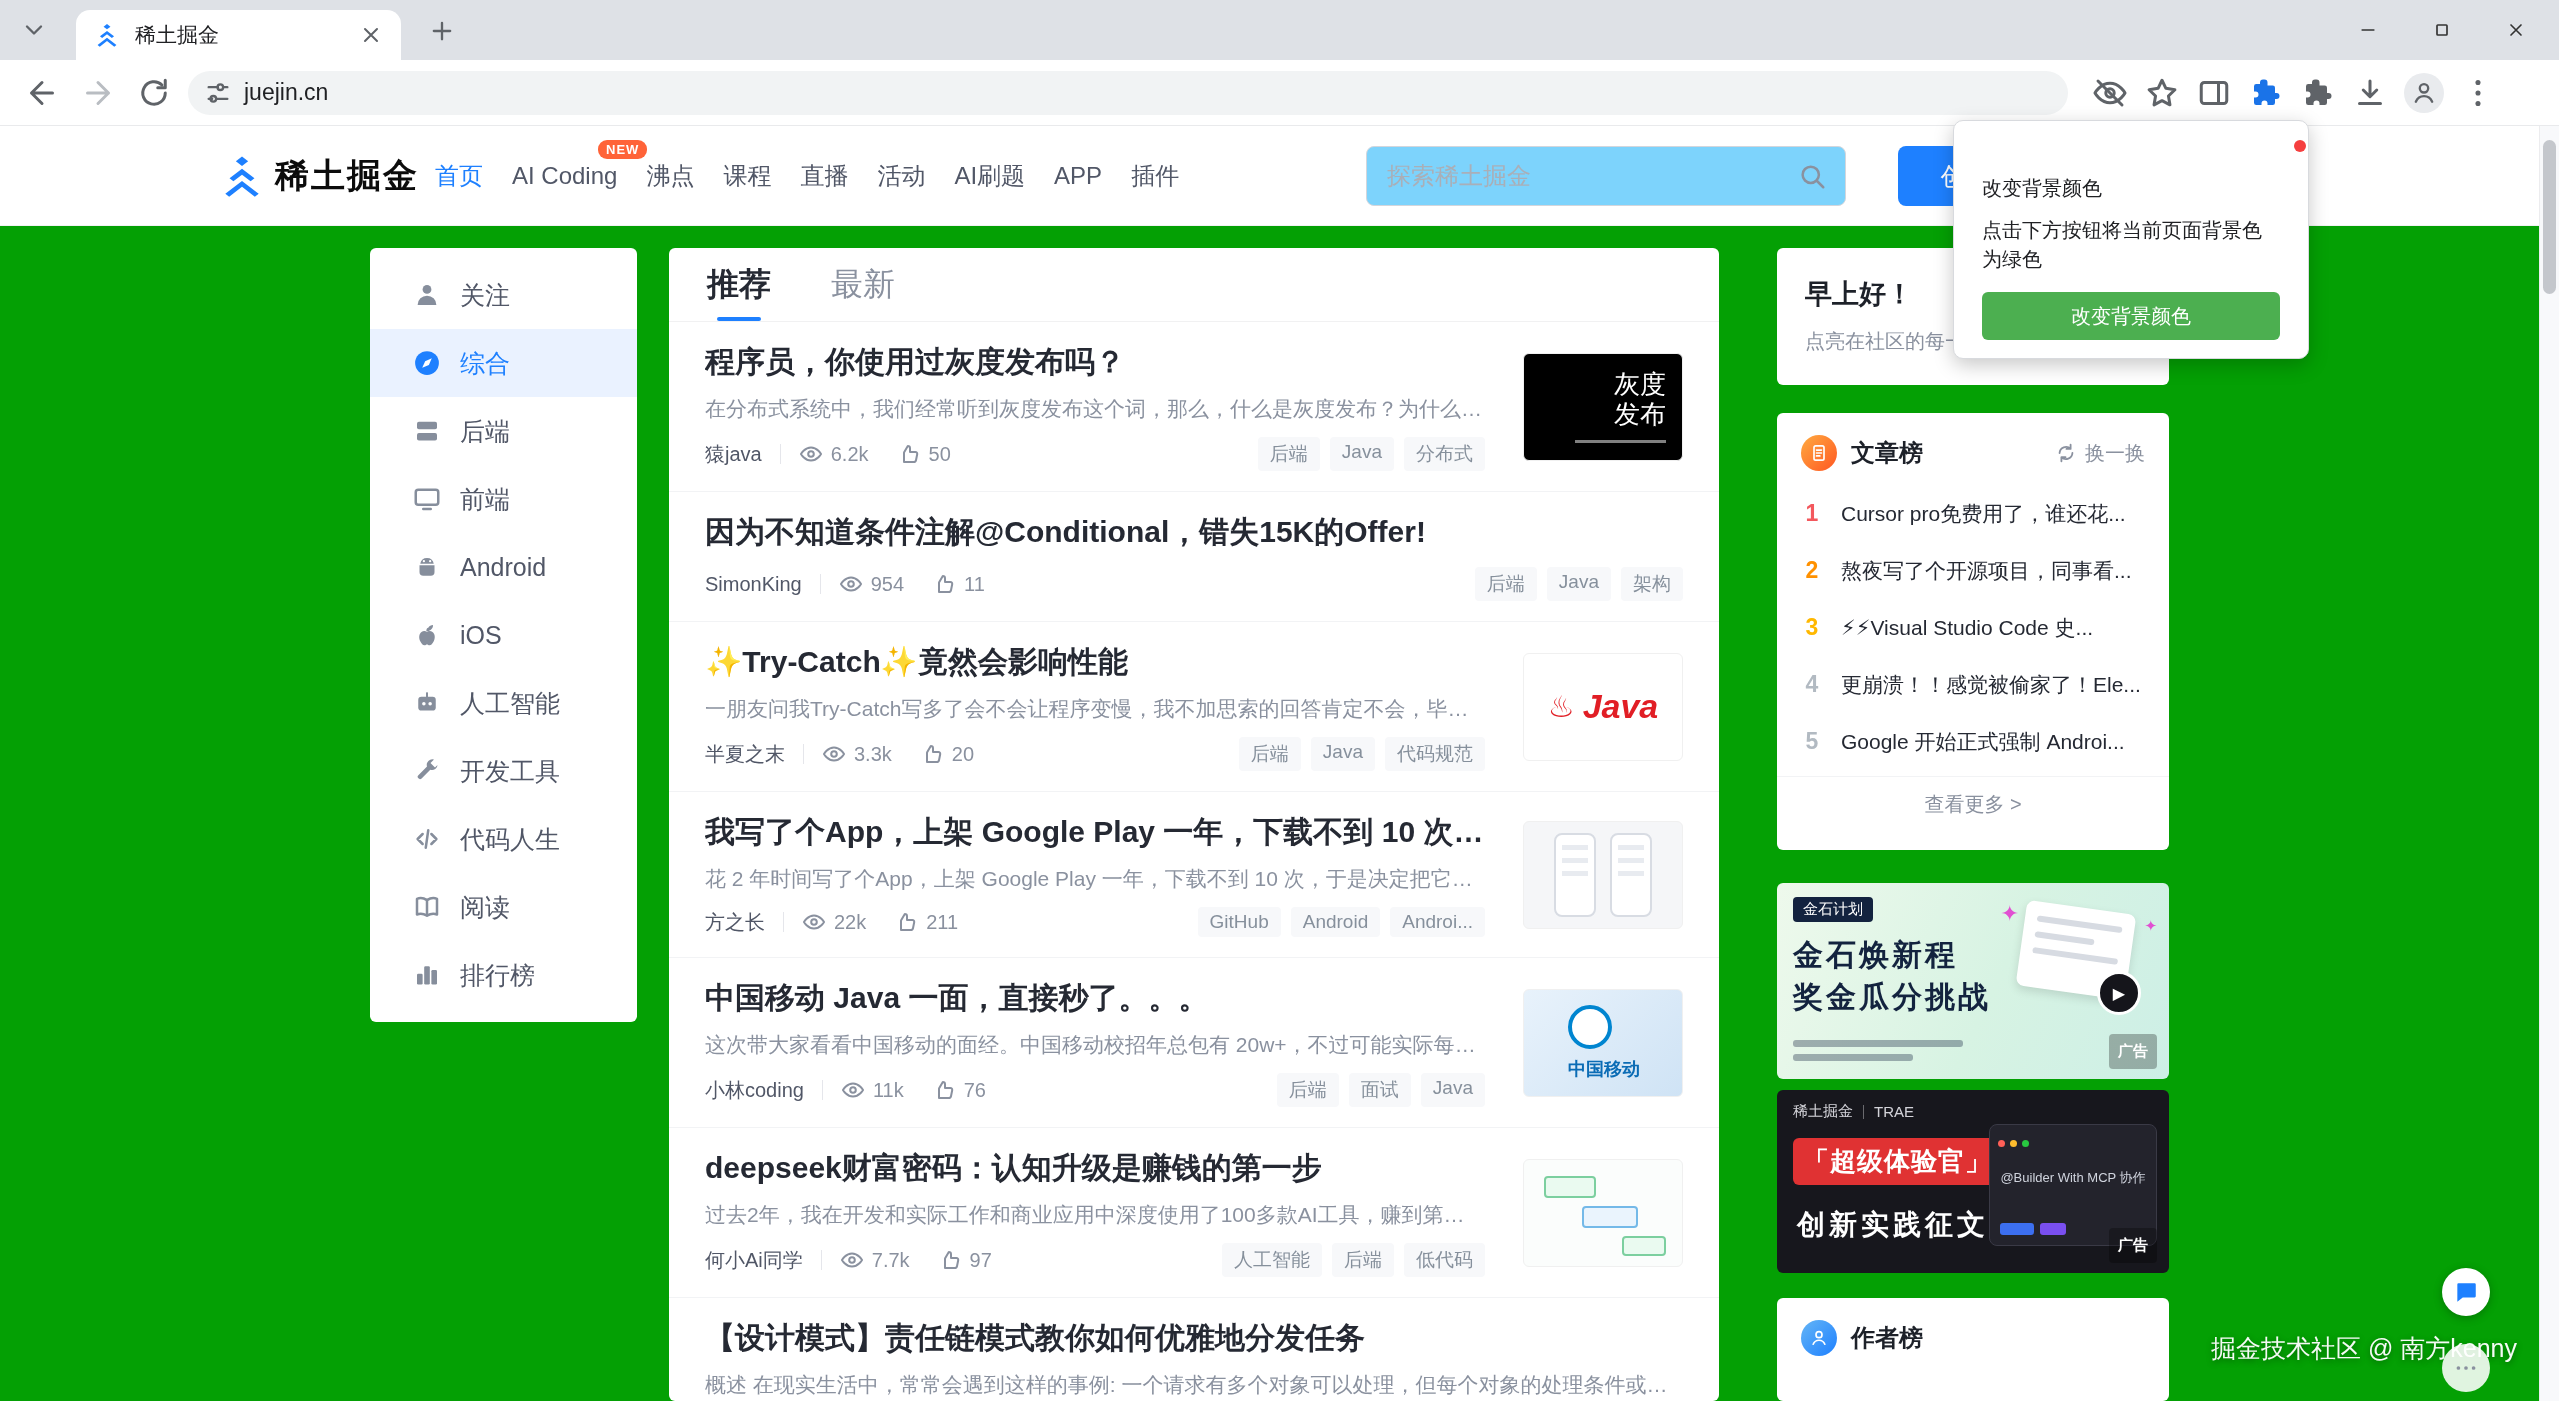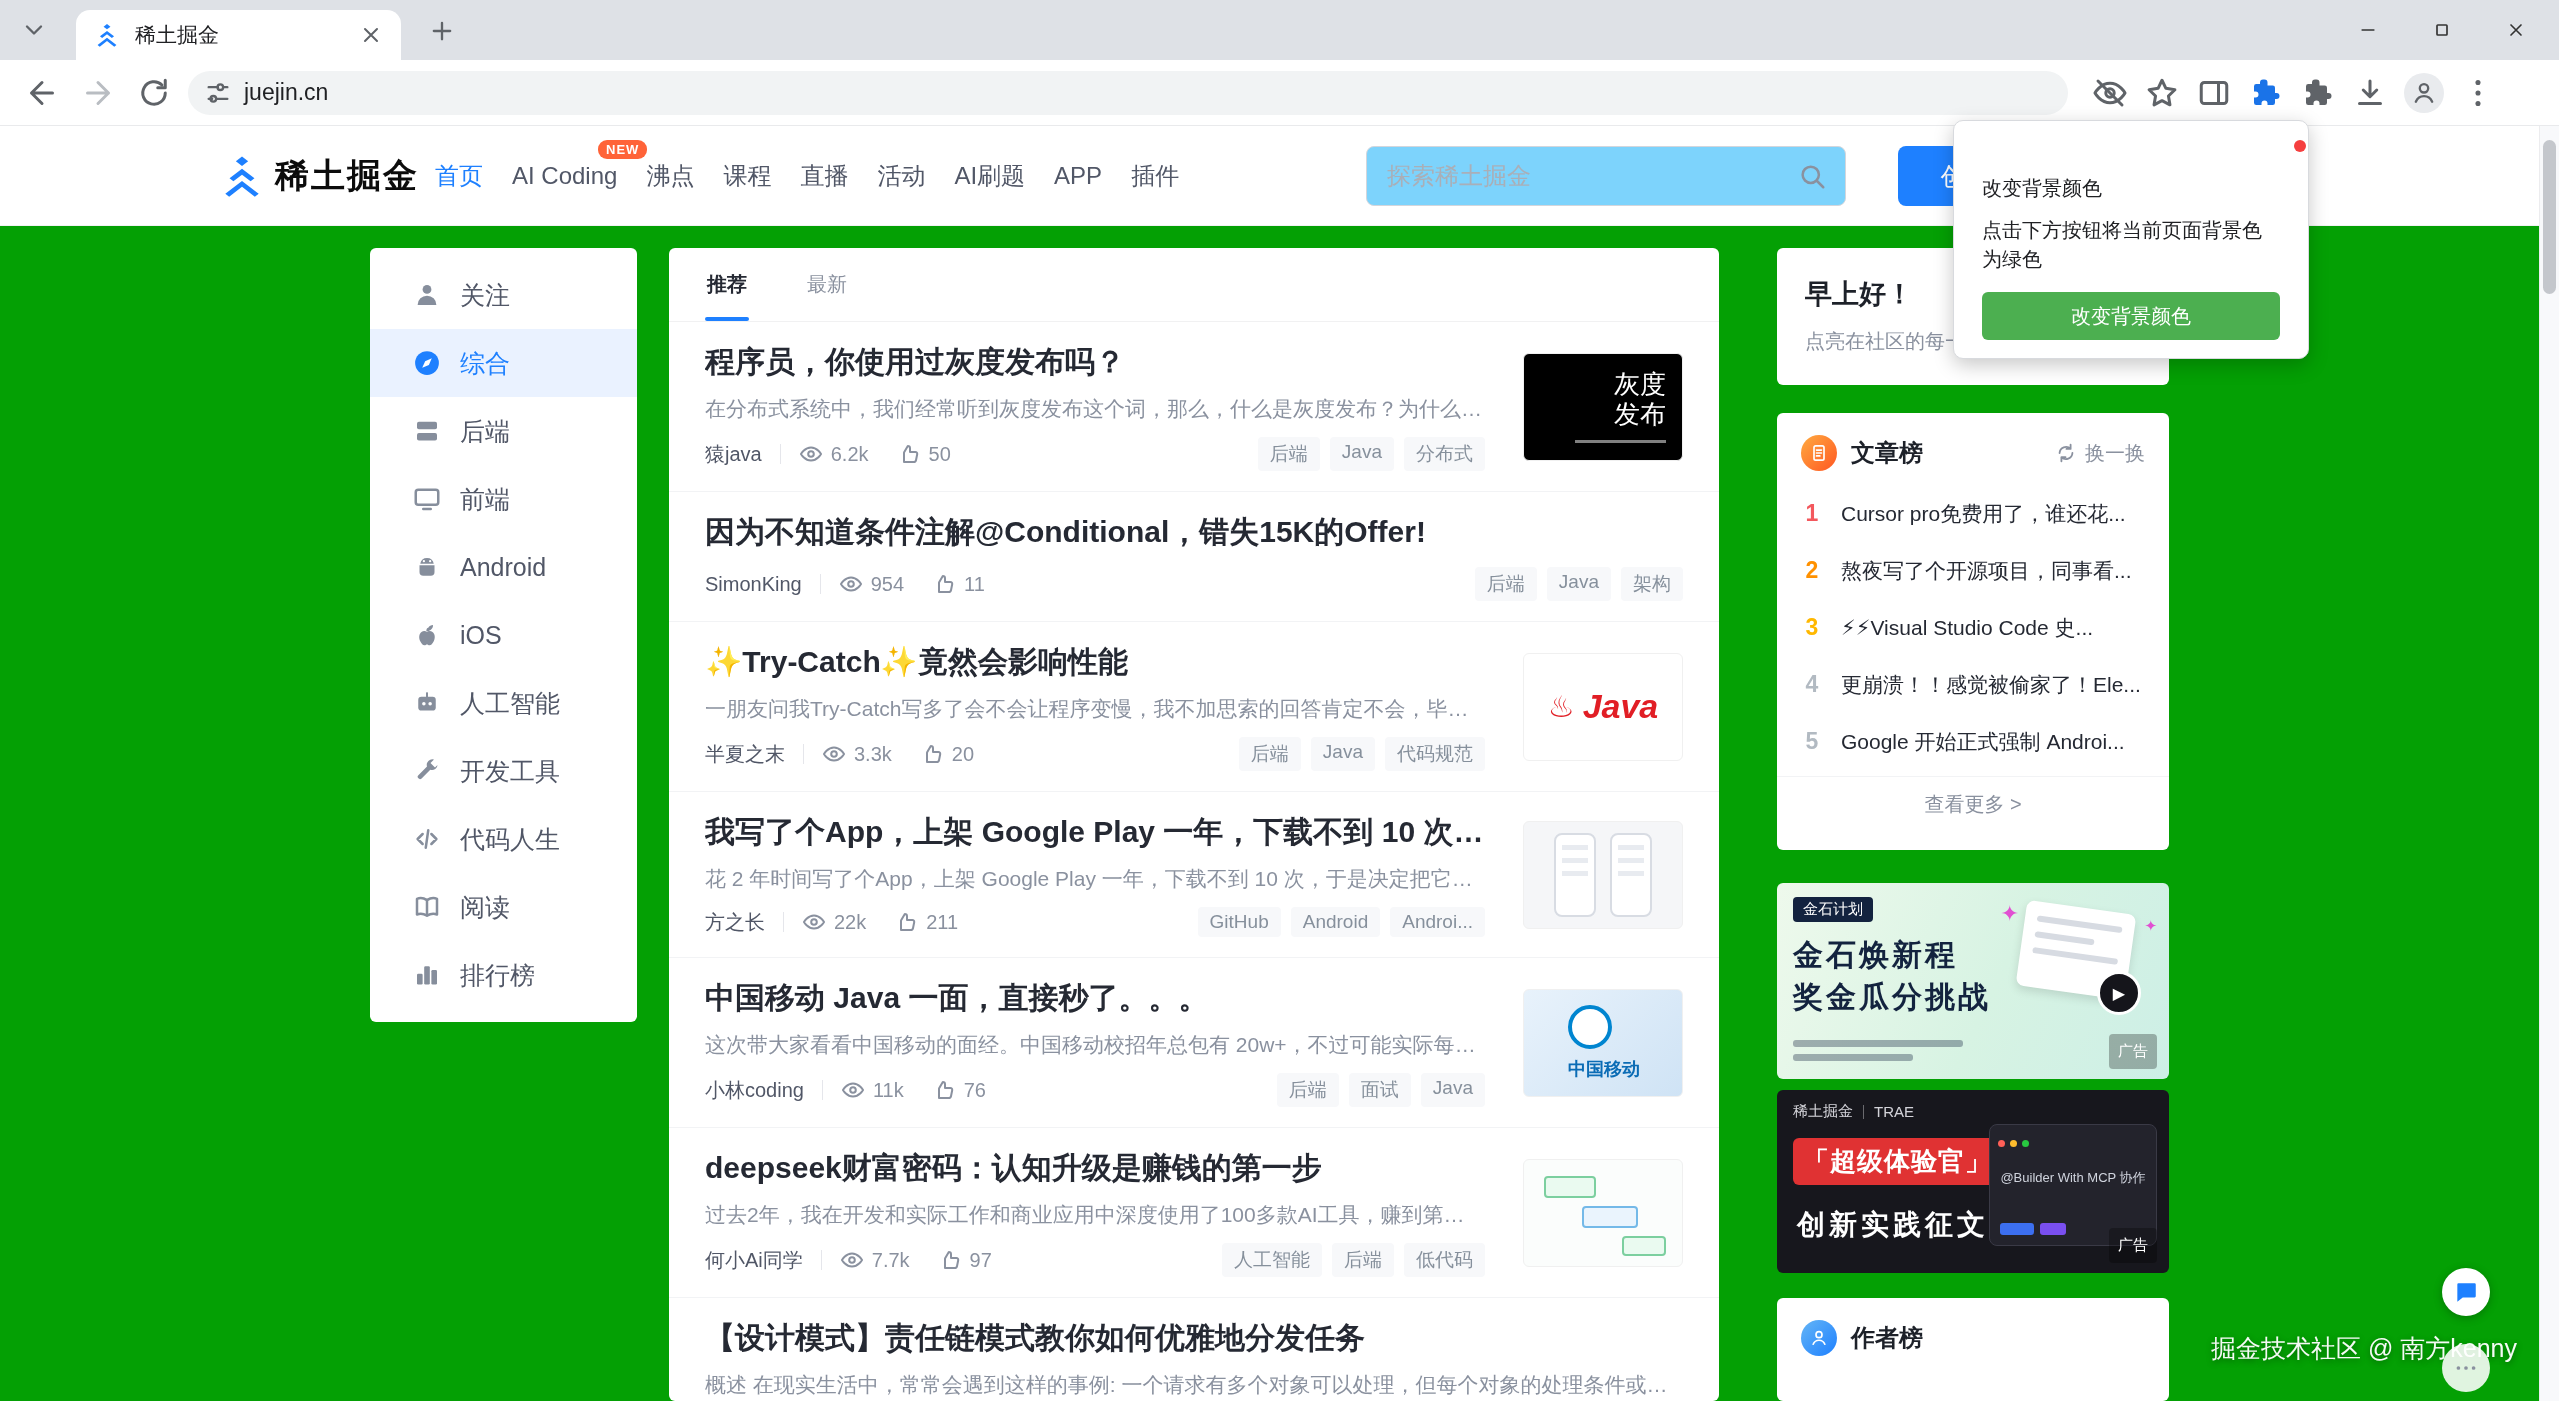--- a/index.html
+++ b/index.html
@@ -56,21 +56,21 @@
   
   .sidebar{position:absolute;left:370px;top:122px;width:267px;background:#fff;border-radius:6px;padding:13px 0;}
   .sitem{height:68px;display:flex;align-items:center;gap:18px;padding-left:42px;font-size:25px;color:#515767;}
   .sitem.active{background:#eaf2ff;color:var(--accent);}
   .sic{width:30px;height:30px;color:#868e9c;flex:none;}
   .sitem.active .sic{color:var(--accent);}
 
   
   .feed{position:absolute;left:669px;top:122px;width:1050px;height:1153px;background:#fff;border-radius:6px;overflow:hidden;}
   .ftabs{height:74px;display:flex;align-items:stretch;gap:60px;padding:0 38px;border-bottom:1px solid #f1f1f2;}
-  .ftab{font-size:20px;color:#8a919f;position:relative;display:flex;align-items:center;}
+  .ftab{font-size:32px;color:#8a919f;position:relative;display:flex;align-items:center;}
   .ftab.active{color:#252933;font-weight:700;}
   .ftab.active::after{content:"";position:absolute;left:50%;transform:translateX(-50%);bottom:0;width:44px;height:4px;background:var(--accent);border-radius:2px;}
   .article{display:flex;align-items:center;padding:20px 36px;border-bottom:1px solid #f2f3f5;gap:38px;}
   .amain{flex:1;min-width:0;}
   .atitle{font-size:30px;font-weight:700;color:#252933;white-space:nowrap;overflow:hidden;text-overflow:ellipsis;}
   .aabs{margin-top:12px;font-size:21px;color:#8a919f;white-space:nowrap;overflow:hidden;text-overflow:ellipsis;}
   .ameta{margin-top:14px;display:flex;align-items:center;font-size:20px;color:#8a919f;}
   .aauthor{color:#515767;max-width:230px;white-space:nowrap;overflow:hidden;flex:none;}
   .asep{width:1px;height:20px;background:#e5e6eb;margin:0 18px;flex:none;}
   .astat{display:flex;align-items:center;gap:8px;margin-right:28px;flex:none;}
@@ -126,21 +126,21 @@
   .ad1l2{position:absolute;left:16px;top:94px;font-size:30px;font-weight:800;color:#13233f;letter-spacing:3px;}
   .ad1card{position:absolute;right:38px;top:24px;width:110px;height:86px;background:#fff;border-radius:8px;transform:rotate(8deg);box-shadow:0 4px 10px rgba(0,0,0,.12);padding:14px 12px;}
   .ad1card i{display:block;height:6px;background:#d7dbe2;border-radius:3px;margin-bottom:10px;}
   .ad1card i:nth-child(2){width:70%;}
   .ad1play{position:absolute;right:28px;top:88px;width:44px;height:44px;background:#15151b;border-radius:50%;color:#fff;display:flex;align-items:center;justify-content:center;font-size:16px;border:3px solid #fff;}
   .spark{position:absolute;color:#e14fd2;font-size:22px;}
   .s1{right:150px;top:18px;}
   .s2{right:12px;top:34px;font-size:15px;}
   .adbars i{display:block;height:7px;background:rgba(19,35,63,.35);border-radius:3px;width:170px;position:absolute;left:16px;bottom:32px;}
   .adbars i:last-child{width:120px;bottom:18px;}
-  .adtag{position:absolute;right:12px;bottom:10px;background:rgba(0,0,0,.28);color:#fff;font-size:15px;padding:8px 9px;border-radius:4px;}
+  .adtag{position:absolute;right:12px;bottom:10px;background:rgba(0,0,0,.28);color:#fff;font-size:15px;padding:8px 9px;border-radius:4px;font-weight:bold;}
 
   .ad2{top:964px;height:183px;background:#17171d;overflow:hidden;color:#fff;}
   .ad2brands{position:absolute;left:16px;top:12px;display:flex;align-items:center;gap:10px;font-size:15px;color:#e8e8ee;opacity:.9;}
   .ad2brands i{width:1px;height:14px;background:rgba(255,255,255,.4);display:block;}
   .ad2red{position:absolute;left:16px;top:48px;background:#e03233;color:#fff;font-size:26px;font-weight:800;padding:6px 10px;border-radius:6px;letter-spacing:1px;}
   .ad2white{position:absolute;left:20px;top:116px;font-size:28px;font-weight:800;letter-spacing:4px;}
   .ad2shot{position:absolute;right:12px;top:34px;width:168px;height:122px;background:#23232c;border:1px solid #3a3a46;border-radius:8px;padding:8px;}
   .dots i{display:inline-block;width:7px;height:7px;border-radius:50%;margin-right:5px;background:#ff5f57;}
   .dots i:nth-child(2){background:#febc2e;}
   .dots i:nth-child(3){background:#28c840;}

